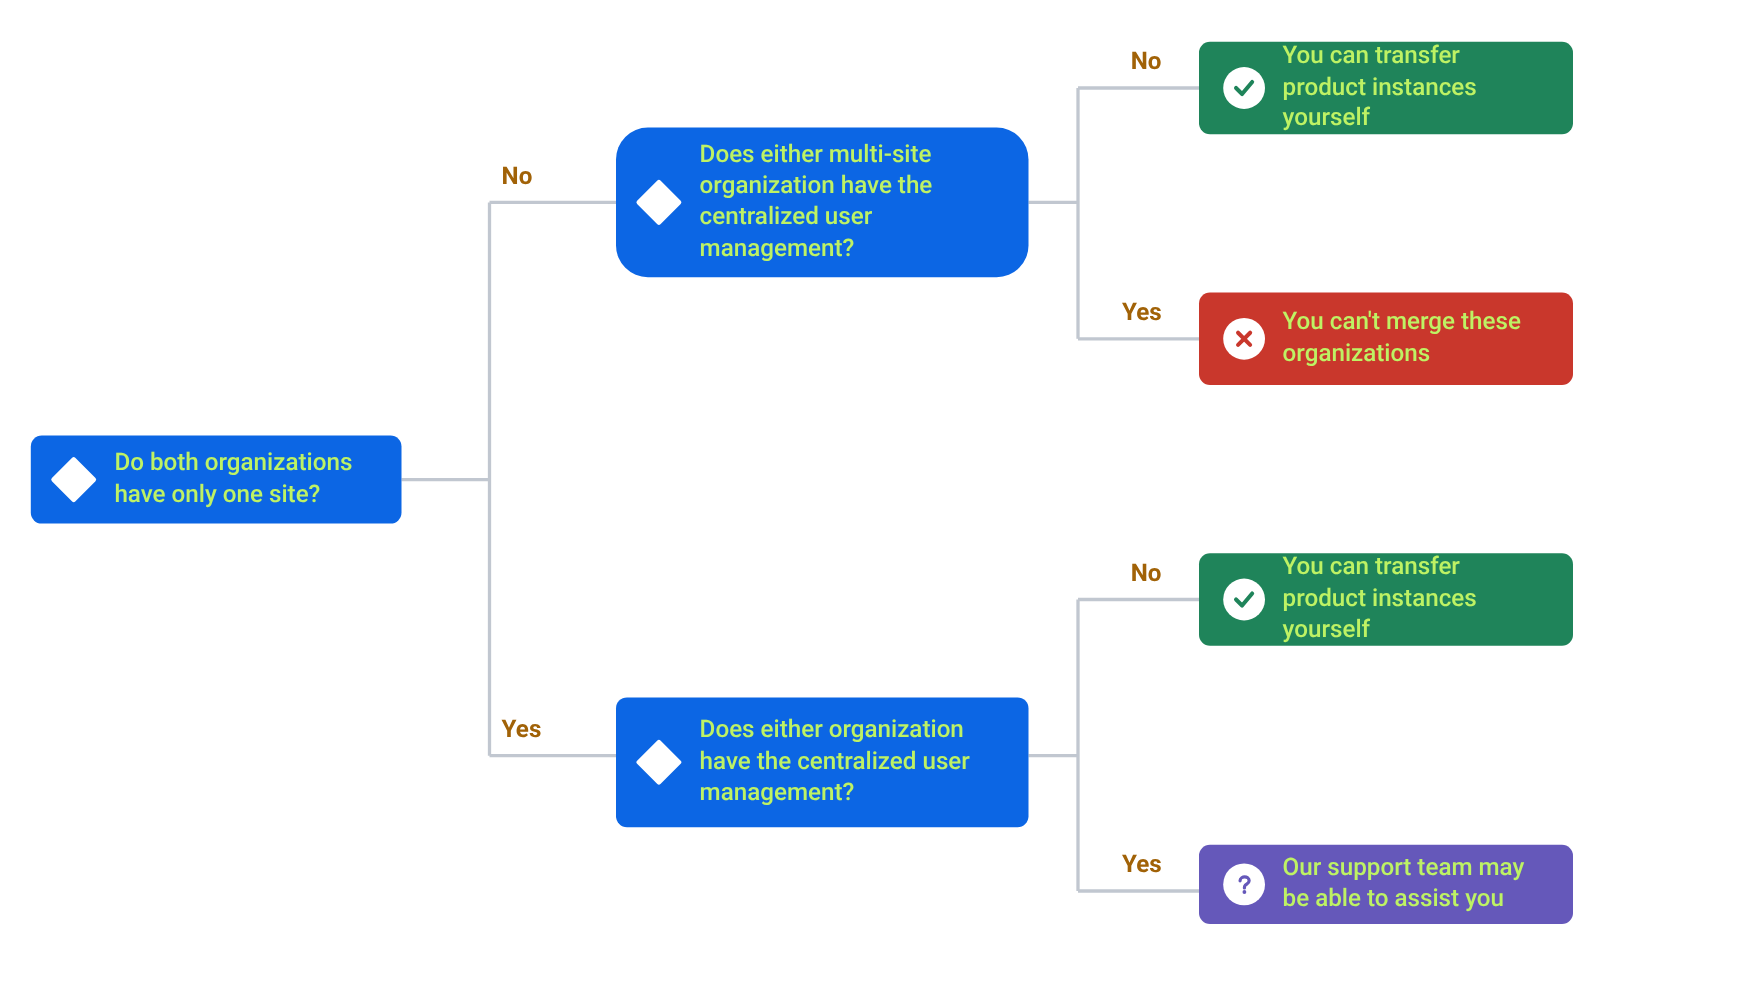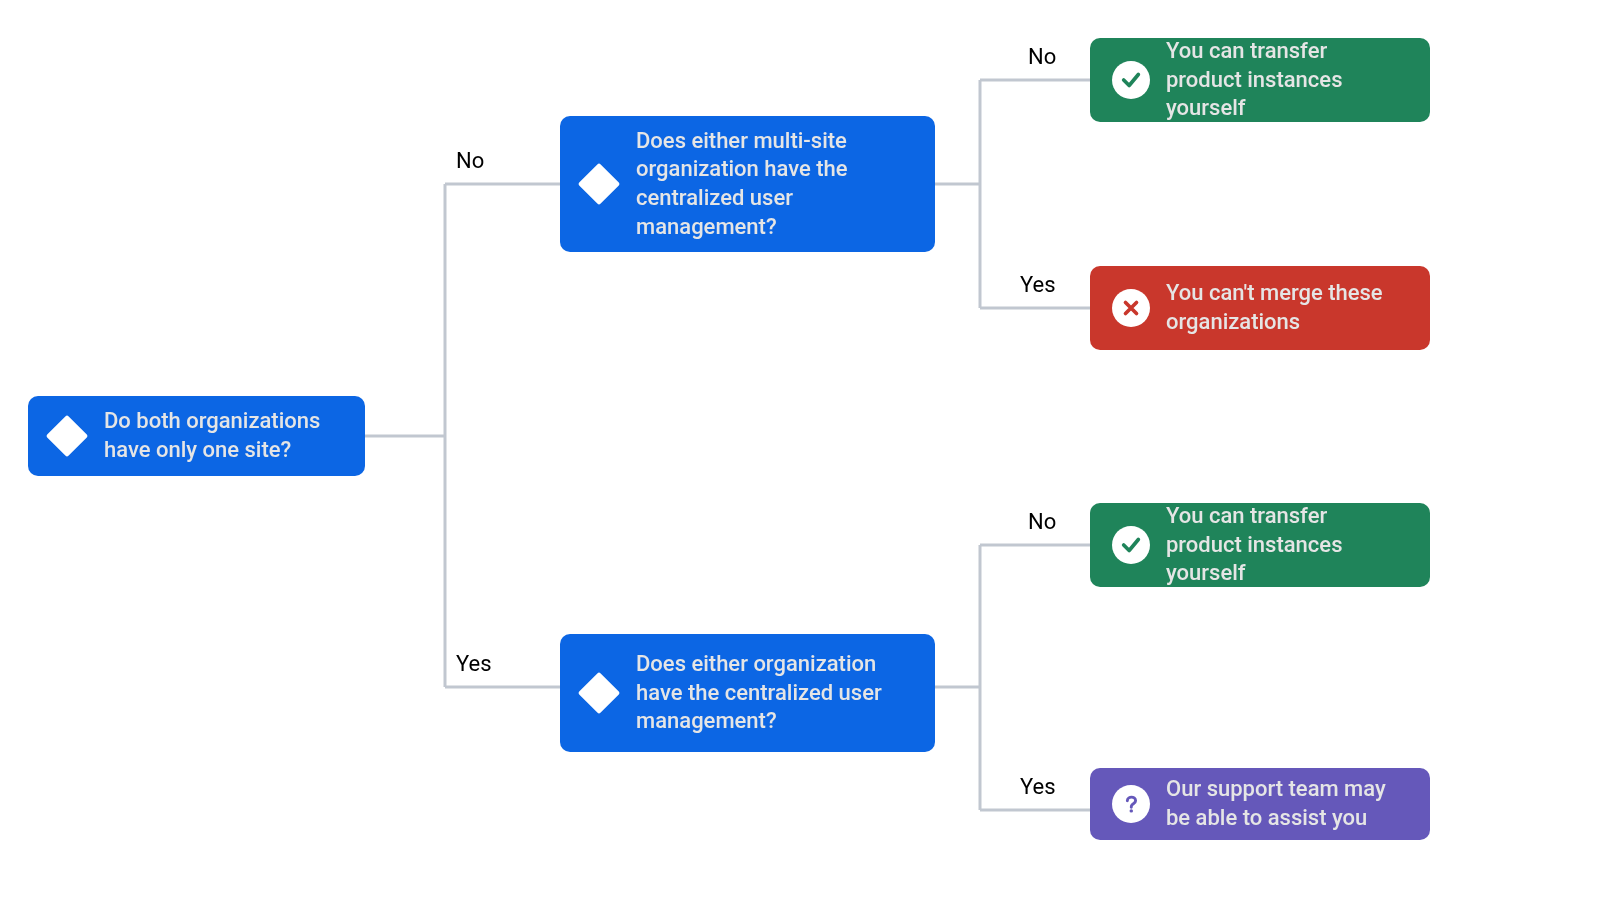--- a/index.html
+++ b/index.html
@@ -19,21 +19,21 @@
   .node {
     position: absolute;
     border-radius: 10px;
     display: flex;
     align-items: center;
     padding: 20px 22px 20px 18px;
     box-sizing: border-box;
     gap: 16px;
   }
   .node .text {
-    color: #e5e5e5;
+    color: #bef264;
     font-size: 22px;
     line-height: 1.3;
     font-weight: 500;
     flex: 1;
   }
   .diamond {
     width: 30px;
     height: 30px;
     background: #ffffff;
     transform: rotate(45deg);
@@ -53,23 +53,23 @@
     justify-content: center;
     margin-left: 4px;
   }
   .circle-icon svg {
     width: 22px;
     height: 22px;
     display: block;
   }
   .label {
     position: absolute;
-    color: #000000;
+    color: #a16207;
     font-size: 22px;
-    font-weight: 400;
+    font-weight: 700;
   }
   svg.connectors {
     position: absolute;
     left: 0;
     top: 0;
     width: 1600px;
     height: 900px;
     pointer-events: none;
   }
   svg.connectors path {
@@ -105,21 +105,21 @@
   </svg>
 
   <div class="node" style="left:28px; top:396px; width:337px; height:80px; background:#0c66e4;">
     <span class="diamond"></span>
     <span class="text">Do both organizations have only one site?</span>
   </div>
 
   <span class="label" style="left:456px; top:148px;">No</span>
   <span class="label" style="left:456px; top:651px;">Yes</span>
 
-  <div class="node" style="left:560px; top:116px; width:375px; height:136px; background:#0c66e4;">
+  <div class="node" style="left:560px; top:116px; width:375px; height:136px; background:#0c66e4;border-radius:29px;">
     <span class="diamond"></span>
     <span class="text">Does either multi-site organization have the centralized user management?</span>
   </div>
 
   <div class="node" style="left:560px; top:634px; width:375px; height:118px; background:#0c66e4;">
     <span class="diamond"></span>
     <span class="text">Does either organization have the centralized user management?</span>
   </div>
 
   <span class="label" style="left:1028px; top:44px;">No</span>

